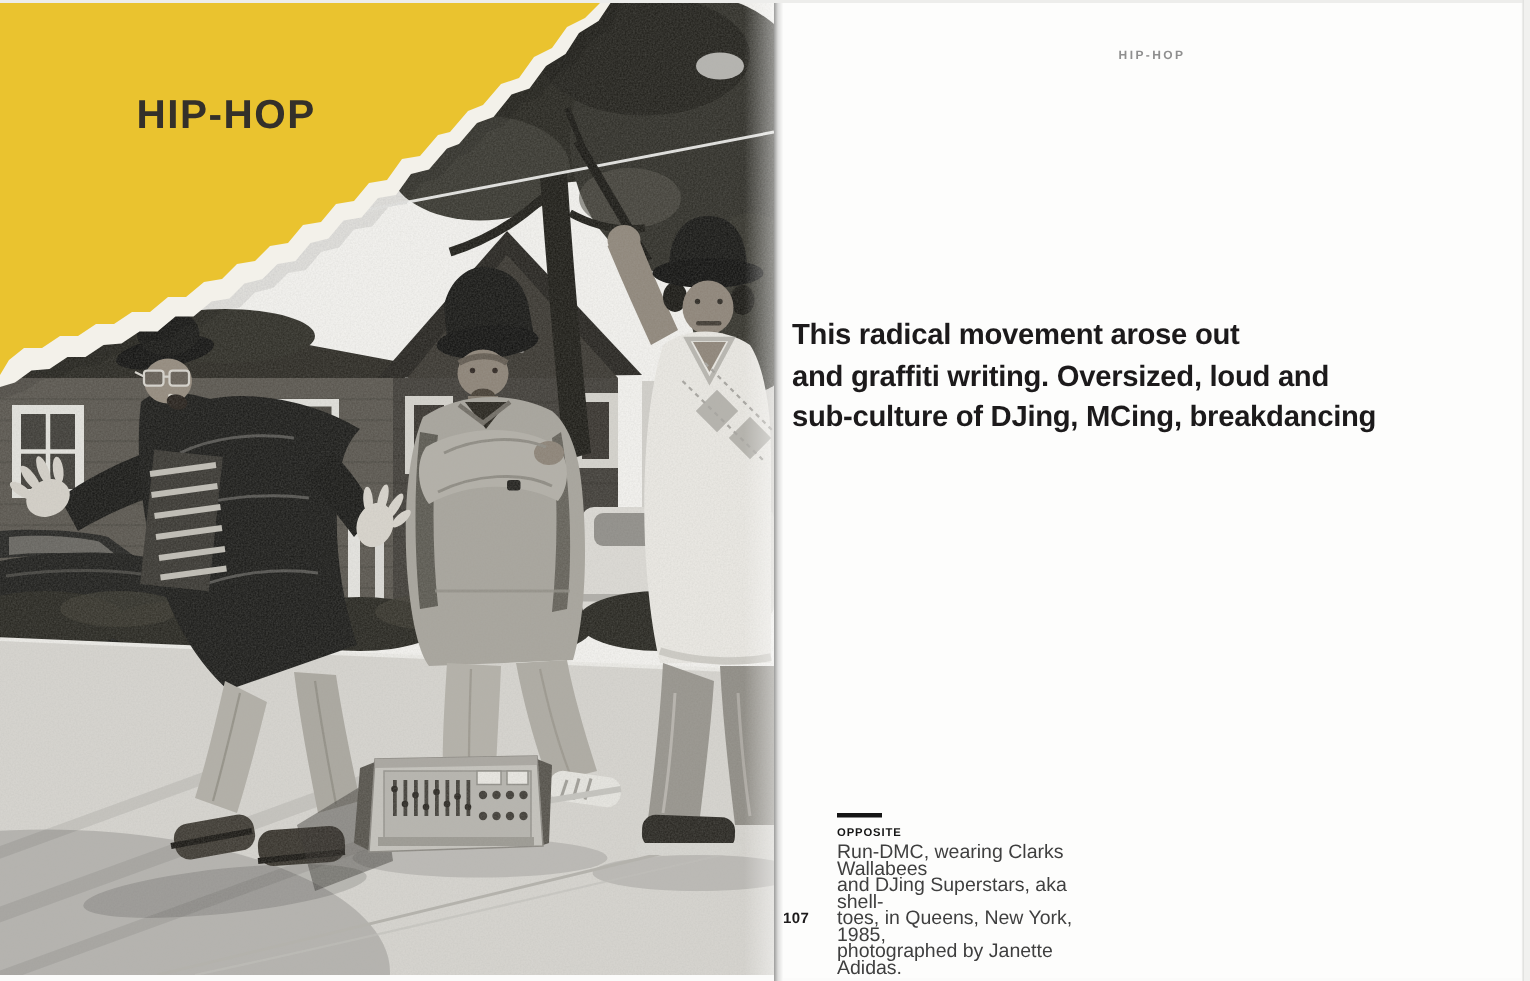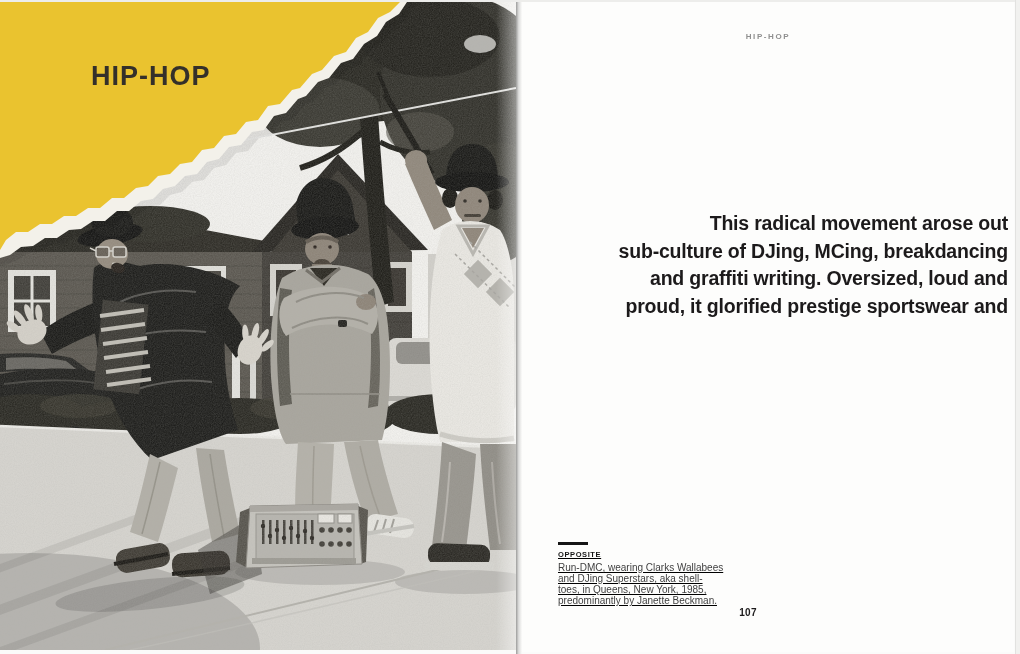--- a/index.html
+++ b/index.html
@@ -20,29 +20,29 @@
   .gutter{position:absolute;left:516px;top:0;width:6px;height:654px;
     background:linear-gradient(90deg,rgba(0,0,0,.38),rgba(0,0,0,.12) 45%,rgba(0,0,0,0));}
 
   
   .page-right{position:absolute;left:522px;top:2px;width:492px;height:650px;background:#fdfdfc;}
   .running-header{
     position:absolute;top:30px;left:0;width:100%;text-align:center;
     font-size:8px;font-weight:700;letter-spacing:1.6px;color:#8f8f8f;
   }
   .body-text{
-    position:absolute;top:208px;left:6px;right:6px;text-align:right;
+    position:absolute;top:208px;left:6px;right:6px;text-align:left;
     font-size:19.5px;line-height:27.5px;font-weight:800;letter-spacing:-0.2px;color:#1c1a1b;
   }
-  .caption{position:absolute;left:36px;top:540px;width:180px;text-decoration:underline;}
+  .caption{position:absolute;left:36px;top:540px;width:180px;}
   .caption-bar{width:30px;height:3px;background:#151515;margin-bottom:5px;}
   .caption-label{font-size:7.5px;font-weight:800;letter-spacing:.6px;color:#151515;margin-bottom:3px;}
-  .caption-line{font-size:10px;line-height:11px;color:#3f3f3f;}
+  .caption-line{font-size:13px;line-height:11px;color:#3f3f3f;}
   .page-number{
-    position:absolute;top:605px;left:0;width:452px;text-align:center;
+    position:absolute;top:605px;left:0;width:452px;
     font-size:10px;font-weight:800;color:#1c1a1b;letter-spacing:.3px;
   }
 </style>
 </head>
 <body>
 
 <div class="spread">
 
   <div class="page-left">
     <svg width="516" height="648" viewBox="0 0 516 648">
@@ -316,32 +316,31 @@
     <div class="left-title">HIP-HOP</div>
   </div>
 
   <div class="gutter"></div>
 
   <div class="page-right">
     <div class="running-header">HIP-HOP</div>
 
     <div class="body-text">
       <div>This radical movement arose out</div>
+      <div>and graffiti writing. Oversized, loud and</div>
       <div>sub-culture of DJing, MCing, breakdancing</div>
-      <div>and graffiti writing. Oversized, loud and</div>
-      <div>proud, it glorified prestige sportswear and</div>
     </div>
 
     <div class="caption">
       <div class="caption-bar"></div>
       <div class="caption-label">OPPOSITE</div>
       <div class="caption-line">Run-DMC, wearing Clarks Wallabees</div>
       <div class="caption-line">and DJing Superstars, aka shell-</div>
       <div class="caption-line">toes, in Queens, New York, 1985,</div>
-      <div class="caption-line">predominantly by Janette Beckman.</div>
+      <div class="caption-line">photographed by Janette Adidas.</div>
     </div>
 
     <div class="page-number">107</div>
   </div>
 
   <div class="edge-top"></div>
   <div class="edge-right"></div>
 </div>
 
 </body></html>

